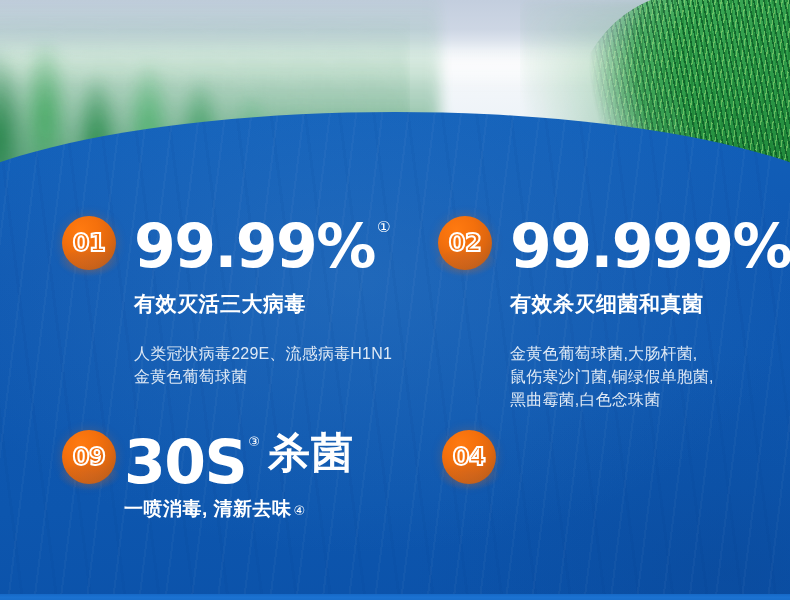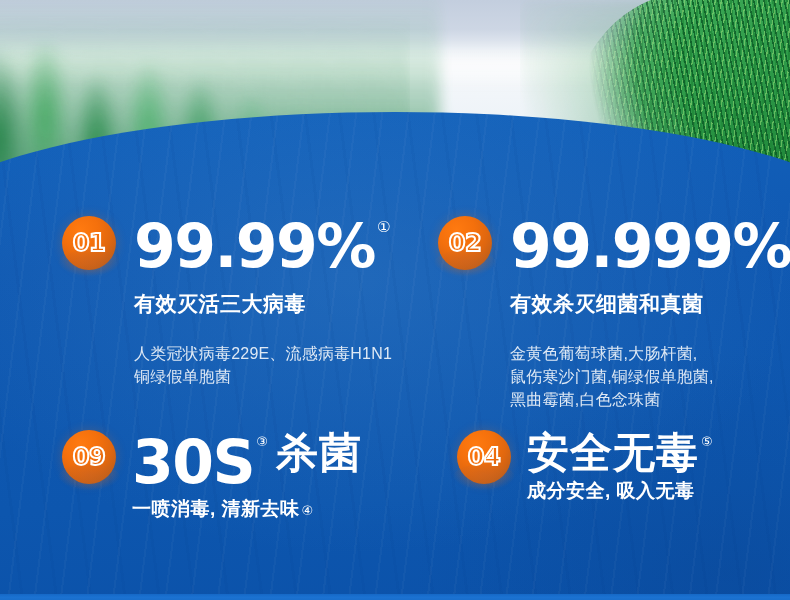--- a/index.html
+++ b/index.html
@@ -143,21 +143,21 @@
     width: 790px; height: 600px;
   }
   .feature {
     position: absolute;
     display: flex;
     align-items: flex-start;
   }
   .f1 { left: 62px;  top: 216px; }
   .f2 { left: 438px; top: 216px; }
   .f3 { left: 62px;  top: 430px; }
-  .f4 { left: 457px; top: 430px; }
+  .f4 { left: 442px; top: 430px; }
 
   .badge {
     position: relative;
     flex: 0 0 auto;
     width: 54px;
     height: 54px;
     border-radius: 50%;
     background:
       radial-gradient(circle at 34% 26%, #ff7a10 0%, #f4700c 34%, #e0670f 58%, #c66017 76%, #9f5a2a 100%);
     display: flex;
@@ -183,21 +183,21 @@
     color: transparent;
     -webkit-text-stroke: 2px #ffffff;
     font-family: "DejaVu Sans", "Liberation Sans", sans-serif;
     line-height: 1;
   }
 
   .f-text {
     margin-left: 18px;
     padding-top: 0px;
   }
-  .f3 .f-text, .f4 .f-text { margin-left: 16px; padding-top: 2px; }
+  .f3 .f-text, .f4 .f-text { margin-left: 8px; padding-top: 2px; }
 
   .headline {
     color: #ffffff;
     font-weight: 700;
     line-height: 1;
     white-space: nowrap;
     display: flex;
     align-items: flex-start;
   }
   .headline-big {
@@ -273,21 +273,21 @@
         <span class="badge-num">01</span>
       </div>
       <div class="f-text">
         <div class="headline">
           <span class="headline-big">99.99%</span>
           <span class="sup">①</span>
         </div>
         <div class="subhead">有效灭活三大病毒</div>
         <div class="detail">
           <div>人类冠状病毒229E、流感病毒H1N1</div>
-          <div>铜绿假单胞菌</div>
+          <div>金黄色葡萄球菌</div>
         </div>
       </div>
     </div>
 
     <div class="feature f2">
       <div class="badge">
         <span class="badge-num">02</span>
       </div>
       <div class="f-text">
         <div class="headline">
@@ -317,23 +317,16 @@
         <div class="subhead subhead-sm">
           <span>一喷消毒, 清新去味</span><span class="sup sup-sm">④</span>
         </div>
       </div>
     </div>
 
     <div class="feature f4">
       <div class="badge">
         <span class="badge-num">04</span>
       </div>
-      <div class="f-text">
-        <div class="headline">
-          <span class="headline-cn">安全无毒</span>
-          <span class="sup sup-sm">⑤</span>
-        </div>
-        <div class="subhead subhead-sm">成分安全, 吸入无毒</div>
-      </div>
     </div>
 
   </div>
 </div>
 
 </body></html>

